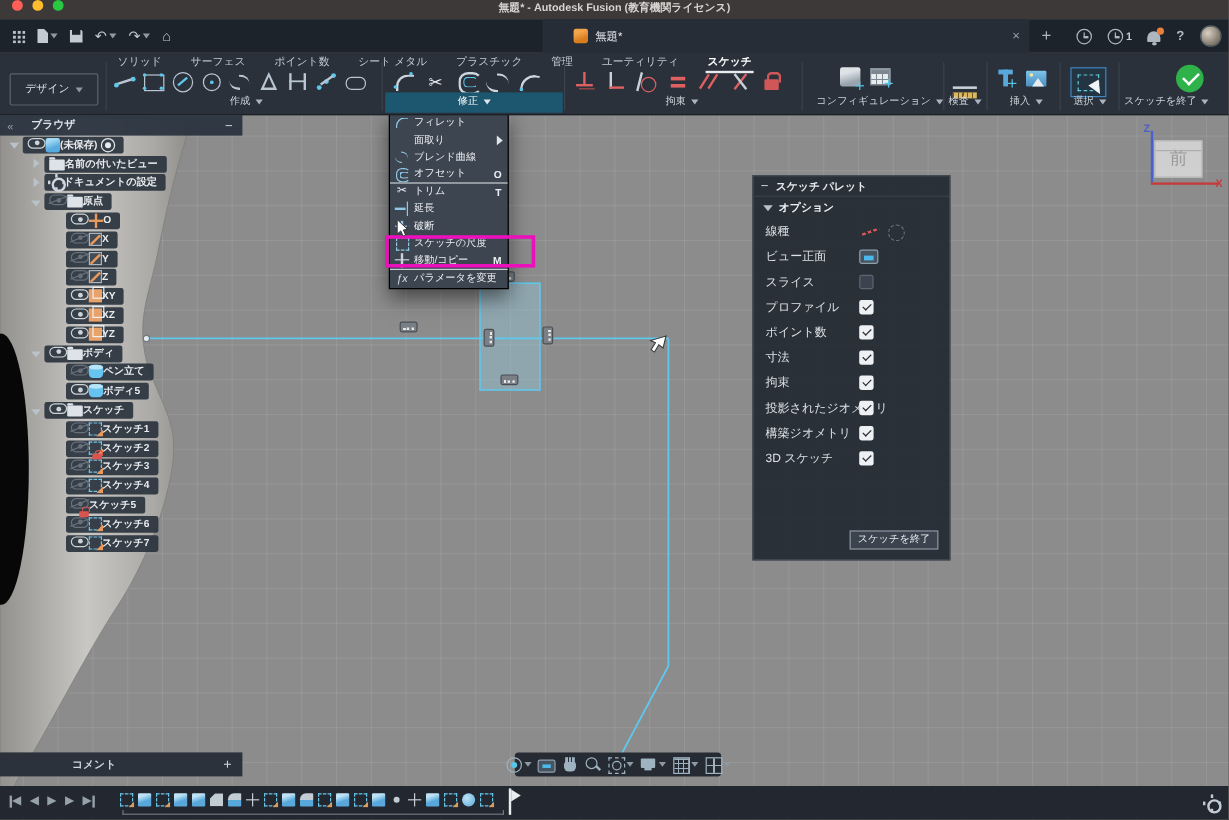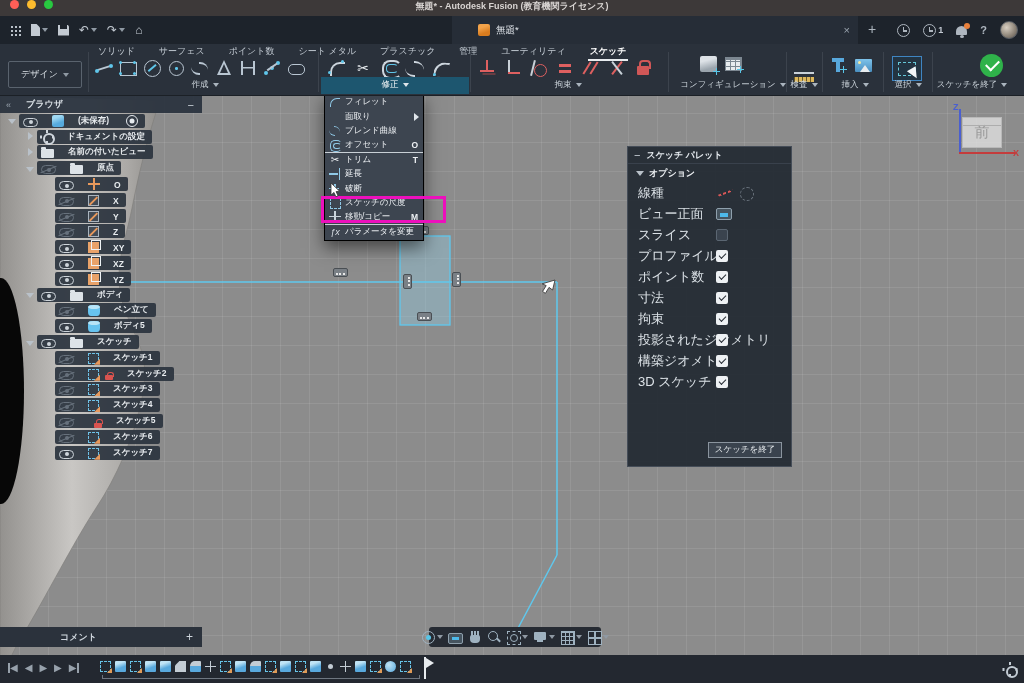--- a/index.html
+++ b/index.html
@@ -144,21 +144,21 @@
   #browser-head .bt{font-size:9px;font-weight:bold;color:#dde3e8;margin-left:26px}
   #browser-head .coll{color:#9aa4ae;font-size:9px;margin-left:6px;position:absolute;left:0}
   #browser-head .minz{margin-left:auto;margin-right:8px;color:#cfd6dd;font-size:11px}
   #btree{position:absolute;left:0;top:113px;width:210px;z-index:20}
   .brow{display:flex;align-items:center;height:15.8px}
   .d0{margin-left:8px}.d1{margin-left:26px}.d2{margin-left:44px}
   .exp{width:9px;height:9px;position:relative;flex:none;visibility:hidden}
   .exp.open,.exp.closed{visibility:visible}
   .exp.open::before{content:"";position:absolute;left:0;top:3px;border-left:4px solid transparent;border-right:4px solid transparent;border-top:5px solid #b9c1c9}
   .exp.closed::before{content:"";position:absolute;left:2px;top:0;border-top:4px solid transparent;border-bottom:4px solid transparent;border-left:5px solid #b9c1c9}
-  .pill{display:flex;align-items:flex-end;gap:14px;background:rgba(42,51,62,.92);border-radius:2px;padding:1px 7px 1px 4px;height:14px;margin-left:2px}
+  .pill{display:flex;align-items:flex-start;gap:0;background:rgba(42,51,62,.92);border-radius:2px;padding:1px 7px 1px 4px;height:14px;margin-left:2px}
   .blabel{font-size:8.5px;font-weight:bold;color:#e8ecef;white-space:nowrap}
   .eye{position:relative;width:15px;height:9px;border:1px solid #cdd4da;border-radius:60%/100%;flex:none}
   .eye::before{content:"";position:absolute;left:50%;top:50%;transform:translate(-50%,-50%);width:4px;height:4px;border-radius:50%;background:#cdd4da}
   .eye.off{border-color:#67717c}.eye.off::before{background:#67717c}
   .eye.off::after{content:"";position:absolute;left:-2px;top:3px;width:17px;height:1px;background:#67717c;transform:rotate(-22deg)}
   .i-cube{width:12px;height:12px;background:linear-gradient(160deg,#9fd8f2 25%,#56aadd 65%);border-radius:2px}
   .i-gear{width:12px;height:12px}
   .i-gear::before{content:"";position:absolute;left:2px;top:2px;width:8px;height:8px;border:2px solid #cfd6dd;border-radius:50%}
   .i-gear::after{content:"";position:absolute;left:5px;top:-1px;width:2px;height:3px;background:#cfd6dd;box-shadow:0 11px 0 #cfd6dd,-6px 5.5px 0 #cfd6dd,6px 5.5px 0 #cfd6dd}
   .i-folder{width:13px;height:9px;background:#dde3e8;border-radius:1px;margin-top:2px}
@@ -207,21 +207,21 @@
 
   
   #palette{position:absolute;left:627px;top:146px;width:165px;height:321px;background:rgba(38,45,54,.97);border:1px solid #454d58;z-index:20}
   #pal-head{height:17px;display:flex;align-items:center;border-bottom:1px solid #39414c}
   #pal-head .minz{color:#cfd6dd;font-size:11px;margin:0 6px}
   #pal-head .pt{font-size:9px;font-weight:bold;color:#e4e9ee}
   #pal-sec{height:18px;display:flex;align-items:center;gap:5px;padding-left:8px}
   #pal-sec .tri{width:0;height:0;border-left:4px solid transparent;border-right:4px solid transparent;border-top:5px solid #b9c1c9}
   #pal-sec .st{font-size:9px;font-weight:bold;color:#eef1f4}
   .prow{position:relative;height:21px;display:flex;align-items:center;padding-left:10px}
-  .plabel{font-size:13px;color:#dbe1e6;white-space:nowrap}
+  .plabel{font-size:10px;color:#dbe1e6;white-space:nowrap}
   .pctl{position:absolute;left:88px;display:flex;align-items:center;gap:8px}
   .chk{width:12px;height:12px;border-radius:2px;position:relative}
   .chk.on{background:#eef1f4}
   .chk.on::after{content:"";position:absolute;left:2.5px;top:3px;width:6px;height:3px;border-left:1.8px solid #262c34;border-bottom:1.8px solid #262c34;transform:rotate(-45deg)}
   .chk.off{background:#3a434e;border:1px solid #5b6672}
   .ctl-linetype{width:44px;height:14px}
   .ctl-linetype::before{content:"";position:absolute;left:2px;top:6px;width:15px;height:2px;background:repeating-linear-gradient(90deg,#d95757 0 3px,transparent 3px 5px);transform:rotate(-20deg)}
   .ctl-linetype::after{content:"";position:absolute;right:6px;top:1px;width:12px;height:12px;border:1.5px dashed #6b747e;border-radius:50%}
   .i-monitor{width:16px;height:12px;background:#46545f;border:1px solid #8fa0ad;border-radius:2px}
   .i-monitor::before{content:"";position:absolute;left:3px;top:4px;width:8px;height:4px;background:#4db9ea}
@@ -512,34 +512,34 @@
 
           <span class="blabel">(未保存)</span>
           <span class="radio ico"></span>
         </span>
       </div>
 
       <div class="brow d1">
         <span class="exp closed"></span>
         <span class="pill">
 
-          <span class="ico i-gear"></span>
-
-          <span class="blabel">ドキュメントの設定</span>
+          <span class="ico i-folder"></span>
+
+          <span class="blabel">名前の付いたビュー</span>
 
         </span>
       </div>
 
       <div class="brow d1">
         <span class="exp closed"></span>
         <span class="pill">
 
-          <span class="ico i-folder"></span>
-
-          <span class="blabel">名前の付いたビュー</span>
+          <span class="ico i-gear"></span>
+
+          <span class="blabel">ドキュメントの設定</span>
 
         </span>
       </div>
 
       <div class="brow d1">
         <span class="exp open"></span>
         <span class="pill">
           <span class="eye off"></span>
           <span class="ico i-folder"></span>
 

